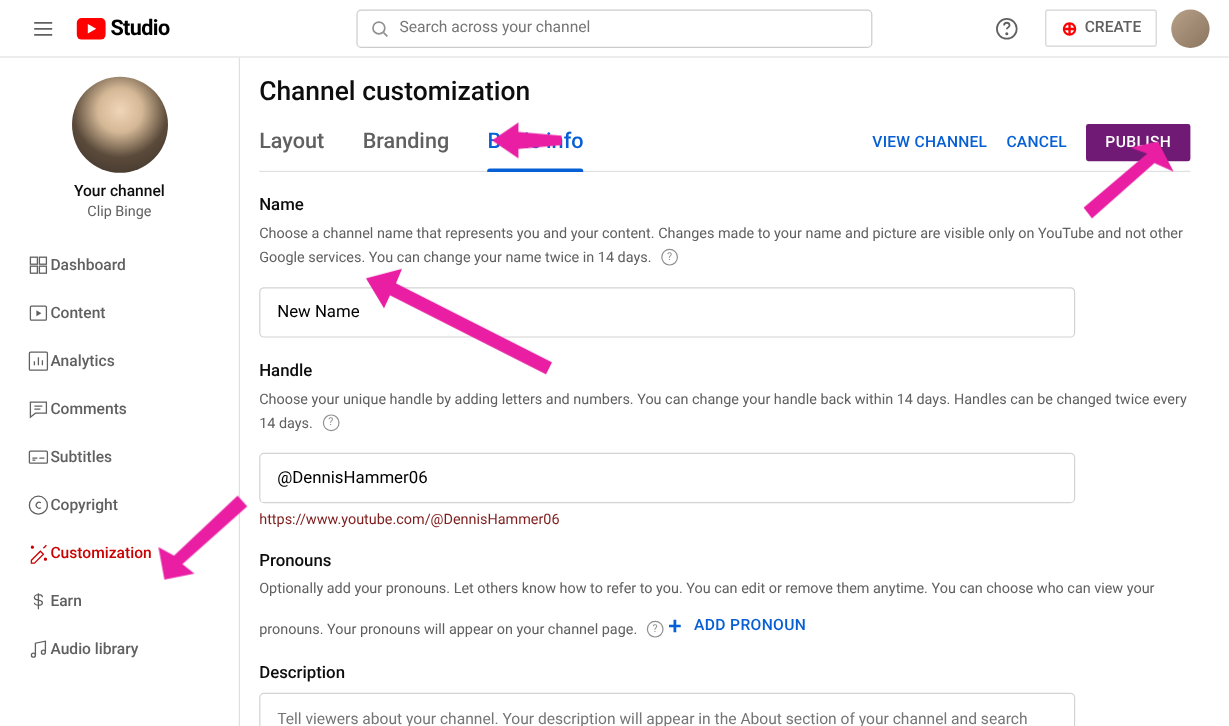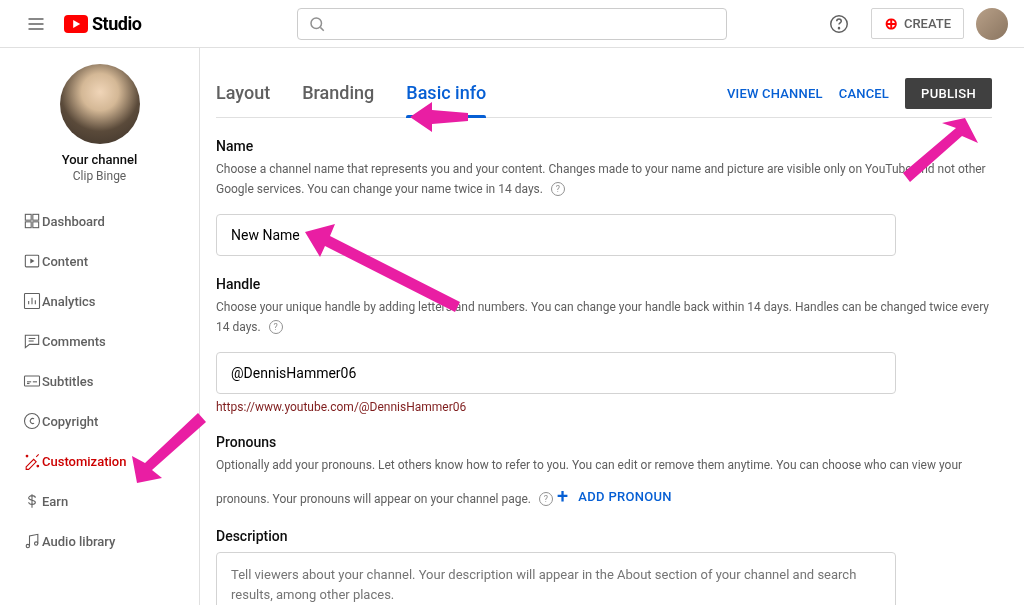--- a/index.html
+++ b/index.html
@@ -37,21 +37,21 @@
 .main { flex: 1; overflow-y: auto; padding: 16px 32px 24px 16px; }
 .page-head { }
 .page-title { font-size: 22px; font-weight: 500; color: #0d0d0d; margin-bottom: 4px; }
 .tab-row { display: flex; align-items: center; border-bottom: 1px solid #e0e0e0; margin-top: 6px; }
 .tabs { display: flex; gap: 32px; }
 .tab { font-size: 18px; font-weight: 500; color: #606060; padding: 12px 0 14px; cursor: pointer; position: relative; }
 .tab.active { color: #065fd4; }
 .tab.active::after { content: ''; position: absolute; left: 0; right: 0; bottom: -1px; height: 3px; background: #065fd4; border-radius: 2px 2px 0 0; }
 .actions { margin-left: auto; display: flex; align-items: center; gap: 16px; }
 .link-btn { font-size: 13px; font-weight: 500; color: #065fd4; cursor: pointer; letter-spacing: 0.2px; }
-.publish-btn { background: #404040; color: #fff; border: none; padding: 8px 16px; border-radius: 2px; font-size: 13px; font-weight: 500; cursor: pointer; letter-spacing: 0.3px; }
+.publish-btn { background: #701a75; color: #fff; border: none; padding: 8px 16px; border-radius: 2px; font-size: 13px; font-weight: 500; cursor: pointer; letter-spacing: 0.3px; }
 
 .section { margin-top: 20px; }
 .section-title { font-size: 14px; font-weight: 500; color: #0d0d0d; margin-bottom: 4px; }
 .section-desc { font-size: 12px; color: #606060; line-height: 1.5; display: inline; }
 .help-circle { display: inline-flex; width: 14px; height: 14px; border: 1px solid #909090; border-radius: 50%; align-items: center; justify-content: center; font-size: 9px; color: #909090; margin-left: 4px; vertical-align: middle; }
 .field { margin-top: 16px; width: 100%; max-width: 680px; border: 1px solid #d3d3d3; border-radius: 4px; padding: 12px 14px; font-size: 14px; color: #0d0d0d; }
 .field input { border: none; outline: none; width: 100%; font-size: 14px; background: transparent; }
 .field textarea { border: none; outline: none; width: 100%; font-size: 13px; background: transparent; color: #909090; resize: none; min-height: 28px; font-family: inherit; line-height: 1.5; }
 .hint-url { font-size: 12px; color: #7f1d1d; margin-top: 6px; }
 .add-pronoun { display: inline-flex; align-items: center; gap: 10px; color: #065fd4; font-size: 13px; font-weight: 500; margin-top: 12px; cursor: pointer; letter-spacing: 0.3px; }
@@ -75,20 +75,21 @@
   <div class="logo">
     <div class="logo-yt"></div>
     <div class="logo-text">Studio</div>
   </div>
   <div class="search-wrap">
     <div class="search-box">
       <svg width="18" height="18" viewBox="0 0 24 24" fill="none" stroke="#909090" stroke-width="2">
           <circle cx="11" cy="11" r="7"></circle>
           <line x1="21" y1="21" x2="16.5" y2="16.5"></line>
         </svg>
+      <input style="margin-left: 8px;" placeholder="Search across your channel">
     </div>
   </div>
   <div class="header-right">
     <div class="help-btn">
       <svg width="22" height="22" viewBox="0 0 24 24" fill="none" stroke="#606060" stroke-width="1.6">
           <circle cx="12" cy="12" r="9"></circle>
           <path d="M9.5 9a2.5 2.5 0 015 0c0 1.5-2.5 2-2.5 3.5"></path>
           <circle cx="12" cy="16.5" r="0.6" fill="#606060"></circle>
         </svg>
     </div>
@@ -196,20 +197,21 @@
             <circle cx="7" cy="18" r="2"></circle>
             <circle cx="17" cy="15" r="2"></circle>
           </svg>
         </span>
       <span>Audio library</span>
     </div>
   </div>
 
   <div class="main">
     <div class="page-head">
+      <h1 class="page-title">Channel customization</h1>
       <div class="tab-row">
         <div class="tabs">
           <div class="tab">Layout</div>
           <div class="tab">Branding</div>
           <div class="tab active">Basic info</div>
         </div>
         <div class="actions">
           <span class="link-btn">VIEW CHANNEL</span>
           <span class="link-btn">CANCEL</span>
           <button class="publish-btn">PUBLISH</button>

